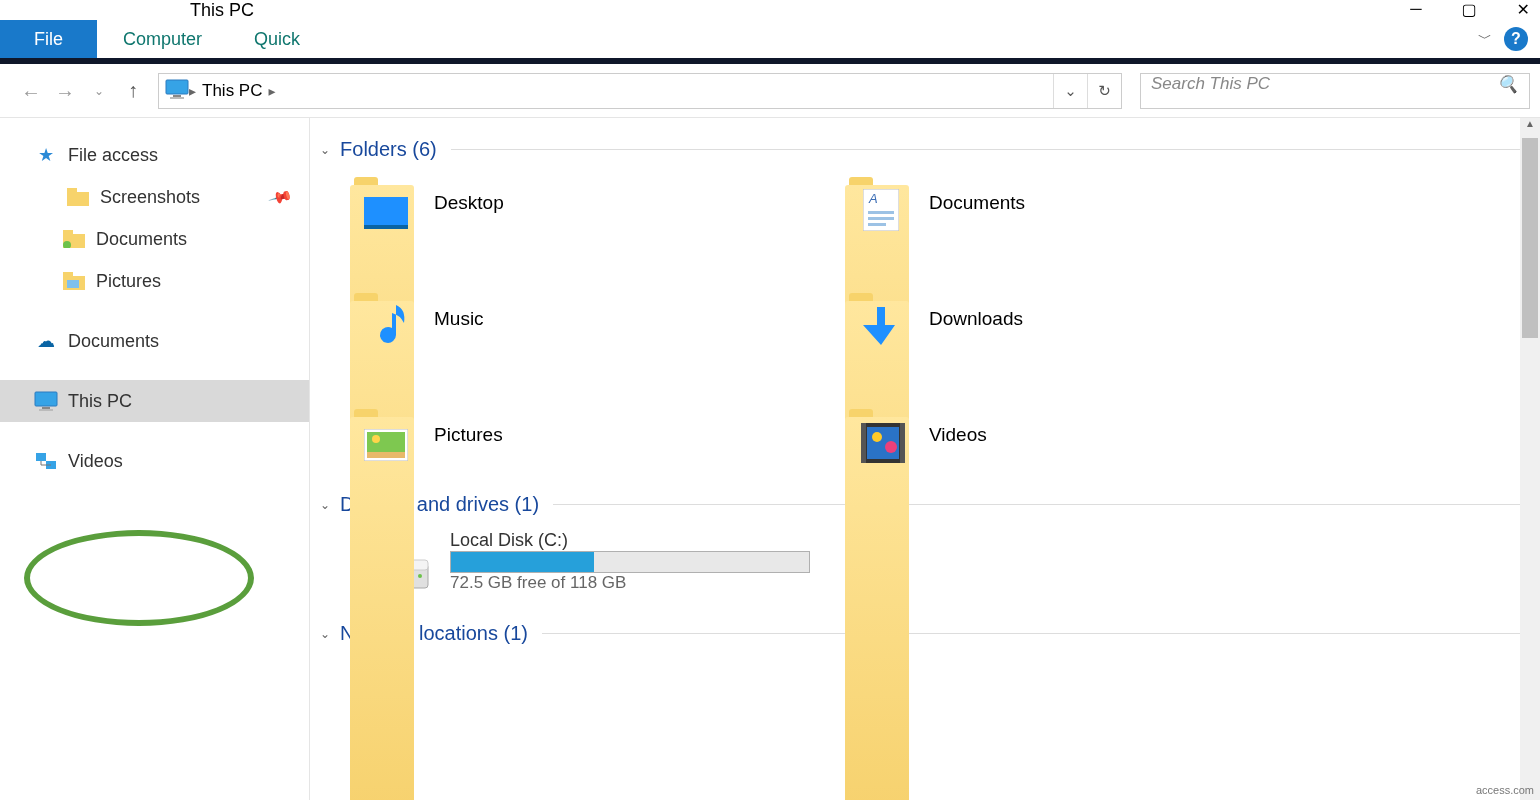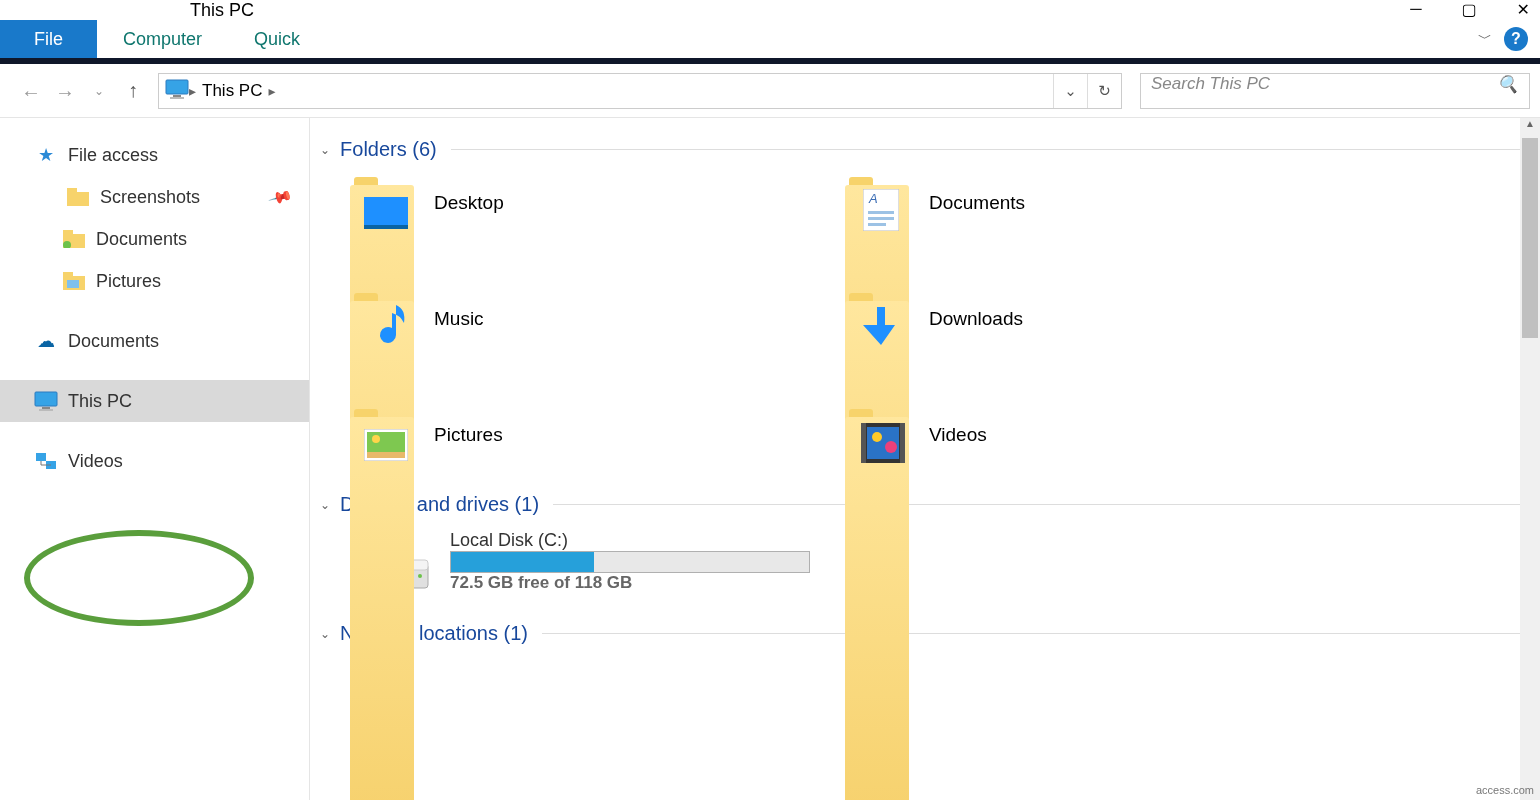--- a/index.html
+++ b/index.html
@@ -48,21 +48,21 @@
 .folder { display:flex; align-items:center; gap:20px; }
 .folder .ficn { width:64px; height:56px; position:relative; }
 .folder .lbl { font-size:19px; color:#000; }
 
 .drive { display:flex; gap:18px; padding-left:30px; padding-bottom:20px; }
 .drive .dicn { width:82px; height:66px; }
 .drive .dinfo { display:flex; flex-direction:column; gap:0; }
 .drive .dname { font-size:18px; }
 .bar { width:360px; height:22px; border:1px solid #b0b0b0; background:#e8e8e8; position:relative; }
 .bar .fill { position:absolute; left:0; top:0; bottom:0; background:#26a0da; width:40%; }
-.drive .free { font-size:17px; color:#666;font-weight:bold; }
+.drive .free { font-size:17px; color:#666; }
 
 .footer-src { position:absolute; right:6px; bottom:4px; font-size:11px; color:#777; }
 
 
 .folder-shape { position:absolute; inset:0; }
 .folder-shape .tab { position:absolute; left:4px; top:2px; width:24px; height:10px; background:#f7d36b; border-radius:3px 3px 0 0; padding:0;}
 .folder-shape .body { position:absolute; left:0; top:10px; right:0; bottom:0; background:linear-gradient(#ffe79e,#f0c24b); border-radius:3px; display:block;}
 .overlay { position:absolute; }
 .monitor-icn svg, .pc-icn svg { width:24px; height:20px; }
 </style>

